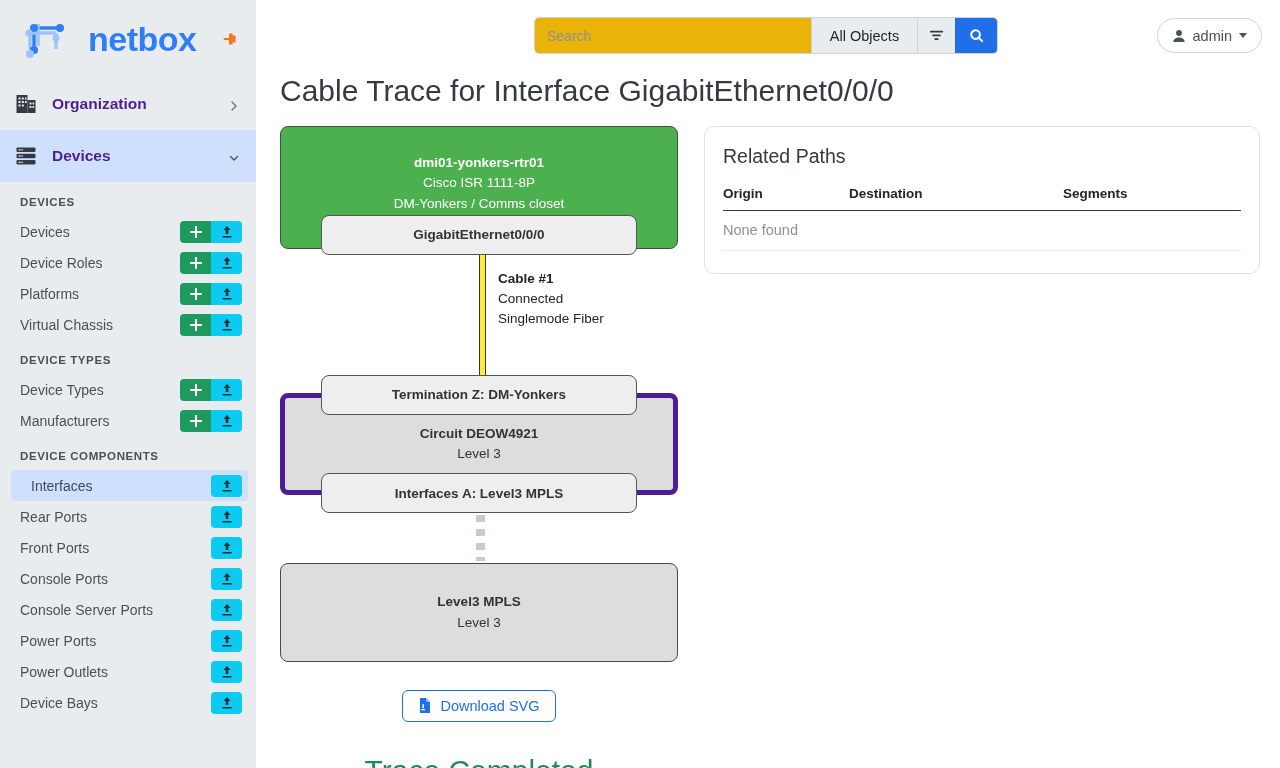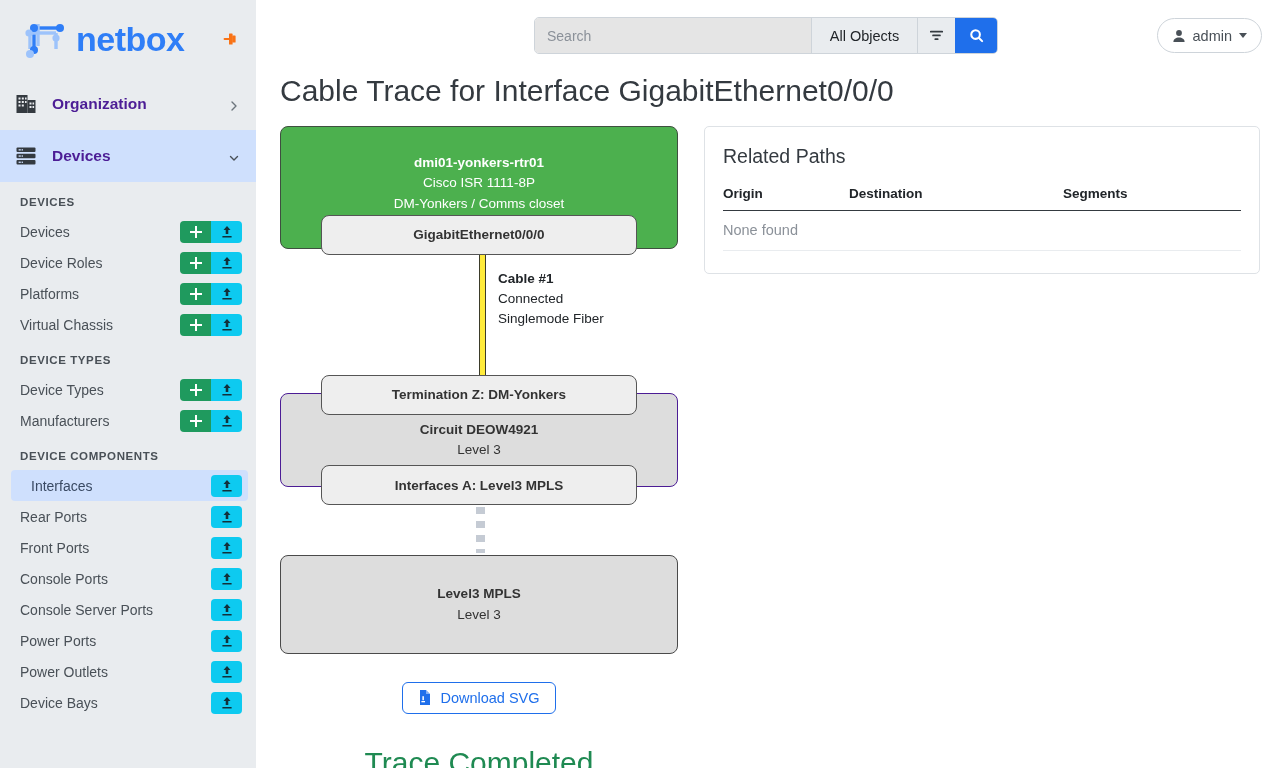--- a/index.html
+++ b/index.html
@@ -19,21 +19,21 @@
     background: #e9ecef;
     flex: 0 0 256px;
     overflow: hidden;
     position: relative;
   }
   .brand-row {
     height: 78px;
     display: flex; align-items: center;
     padding: 0 16px 0 20px;
   }
-  .brand-logo { display: flex; align-items: center; gap: 4px; flex: 1; }
+  .brand-logo { display: flex; align-items: center; gap: 16px; flex: 1; }
   .brand-mark { width: 52px; height: 46px; flex: 0 0 52px; }
   .brand-word {
     font-size: 34px; font-weight: 700; color: #2f7ef7;
     letter-spacing: -0.5px; line-height: 1;
   }
   .pin-icon { width: 18px; height: 18px; flex: 0 0 18px; margin-left: 4px; }
 
   .nav-group {
     display: flex; align-items: center;
     height: 52px; padding: 0 16px 0 14px;
@@ -83,21 +83,21 @@
     padding: 0 18px 0 0; position: relative;
   }
   .searchwrap {
     position: absolute; left: 278px; top: 17px;
     display: flex; height: 37px; border-radius: 5px; overflow: hidden;
     border: 1px solid #ced4da; background: #fff;
   }
   .search-input {
     width: 276px; border: none; outline: none;
     font-size: 14px; color: #212529; padding: 0 12px;
-    background: #e5e5e5; font-family: "Liberation Sans", sans-serif;
+    background: #eab308; font-family: "Liberation Sans", sans-serif;
   }
   .search-input::placeholder { color: #8b9199; }
   .obj-select {
     display: flex; align-items: center; justify-content: center;
     min-width: 106px; padding: 0 12px; background: #e9ecef;
     border-left: 1px solid #ced4da;
     font-size: 14.5px; color: #212529; cursor: pointer;
   }
   .filter-btn {
     width: 38px; display: flex; align-items: center; justify-content: center;
@@ -162,21 +162,21 @@
     position: absolute; left: 199px; top: 0; width: 7px; height: 100%;
     background: #ffeb3b; border-left: 1px solid #3b3b2a; border-right: 1px solid #3b3b2a;
   }
   .cable-lbl {
     position: absolute; left: 218px; top: 14px;
     text-align: left; color: #212529;
   }
   .cable-lbl .t1 { font-size: 13.5px; font-weight: 700; line-height: 1.5; }
   .cable-lbl .t2 { font-size: 13.5px; line-height: 1.5; }
   .node-circuit {
-    background: #dddddd; border: 1px solid #4c1d95; border-radius: 8px;
+    background: #dddddd; border: 5px solid #4c1d95; border-radius: 8px;
     padding: 26px 10px 26px; color: #333; margin-top: -22px; position: relative; z-index: 1;
   }
   .dash-seg { height: 50px; position: relative; }
   .dash-line {
     position: absolute; left: 196px; top: 2px; width: 9px; height: 46px;
     background-image: repeating-linear-gradient(
       to bottom, #c5cbd4 0px, #c5cbd4 7px, transparent 7px, transparent 14px);
   }
   .node-endpoint {
     background: #dddddd; border: 1px solid #4a4a4a; border-radius: 8px;
@@ -191,21 +191,21 @@
     font-family: "Liberation Sans", sans-serif;
   }
   .dl-btn svg { width: 14px; height: 15px; fill: #1f6feb; }
   .trace-done {
     text-align: center; color: #1f8a52;
     font-size: 30px; font-weight: 400; margin-top: 32px;
   }
 
   
   .card {
-    border: 1px solid #dee2e6; border-radius: 5px; background: #fff;
+    border: 1px solid #dee2e6; border-radius: 10px; background: #fff;
     padding: 16px 18px 22px;
   }
   .card-title { font-size: 19.5px; color: #343a40; font-weight: 400; margin: 2px 0 18px; }
   table.paths { width: 100%; border-collapse: collapse; }
   table.paths th {
     text-align: left; font-size: 13.5px; font-weight: 700; color: #212529;
     padding: 0 0 9px 0; border-bottom: 1px solid #343a40;
   }
   table.paths th.c1 { width: 126px; }
   table.paths th.c2 { width: 214px; }

